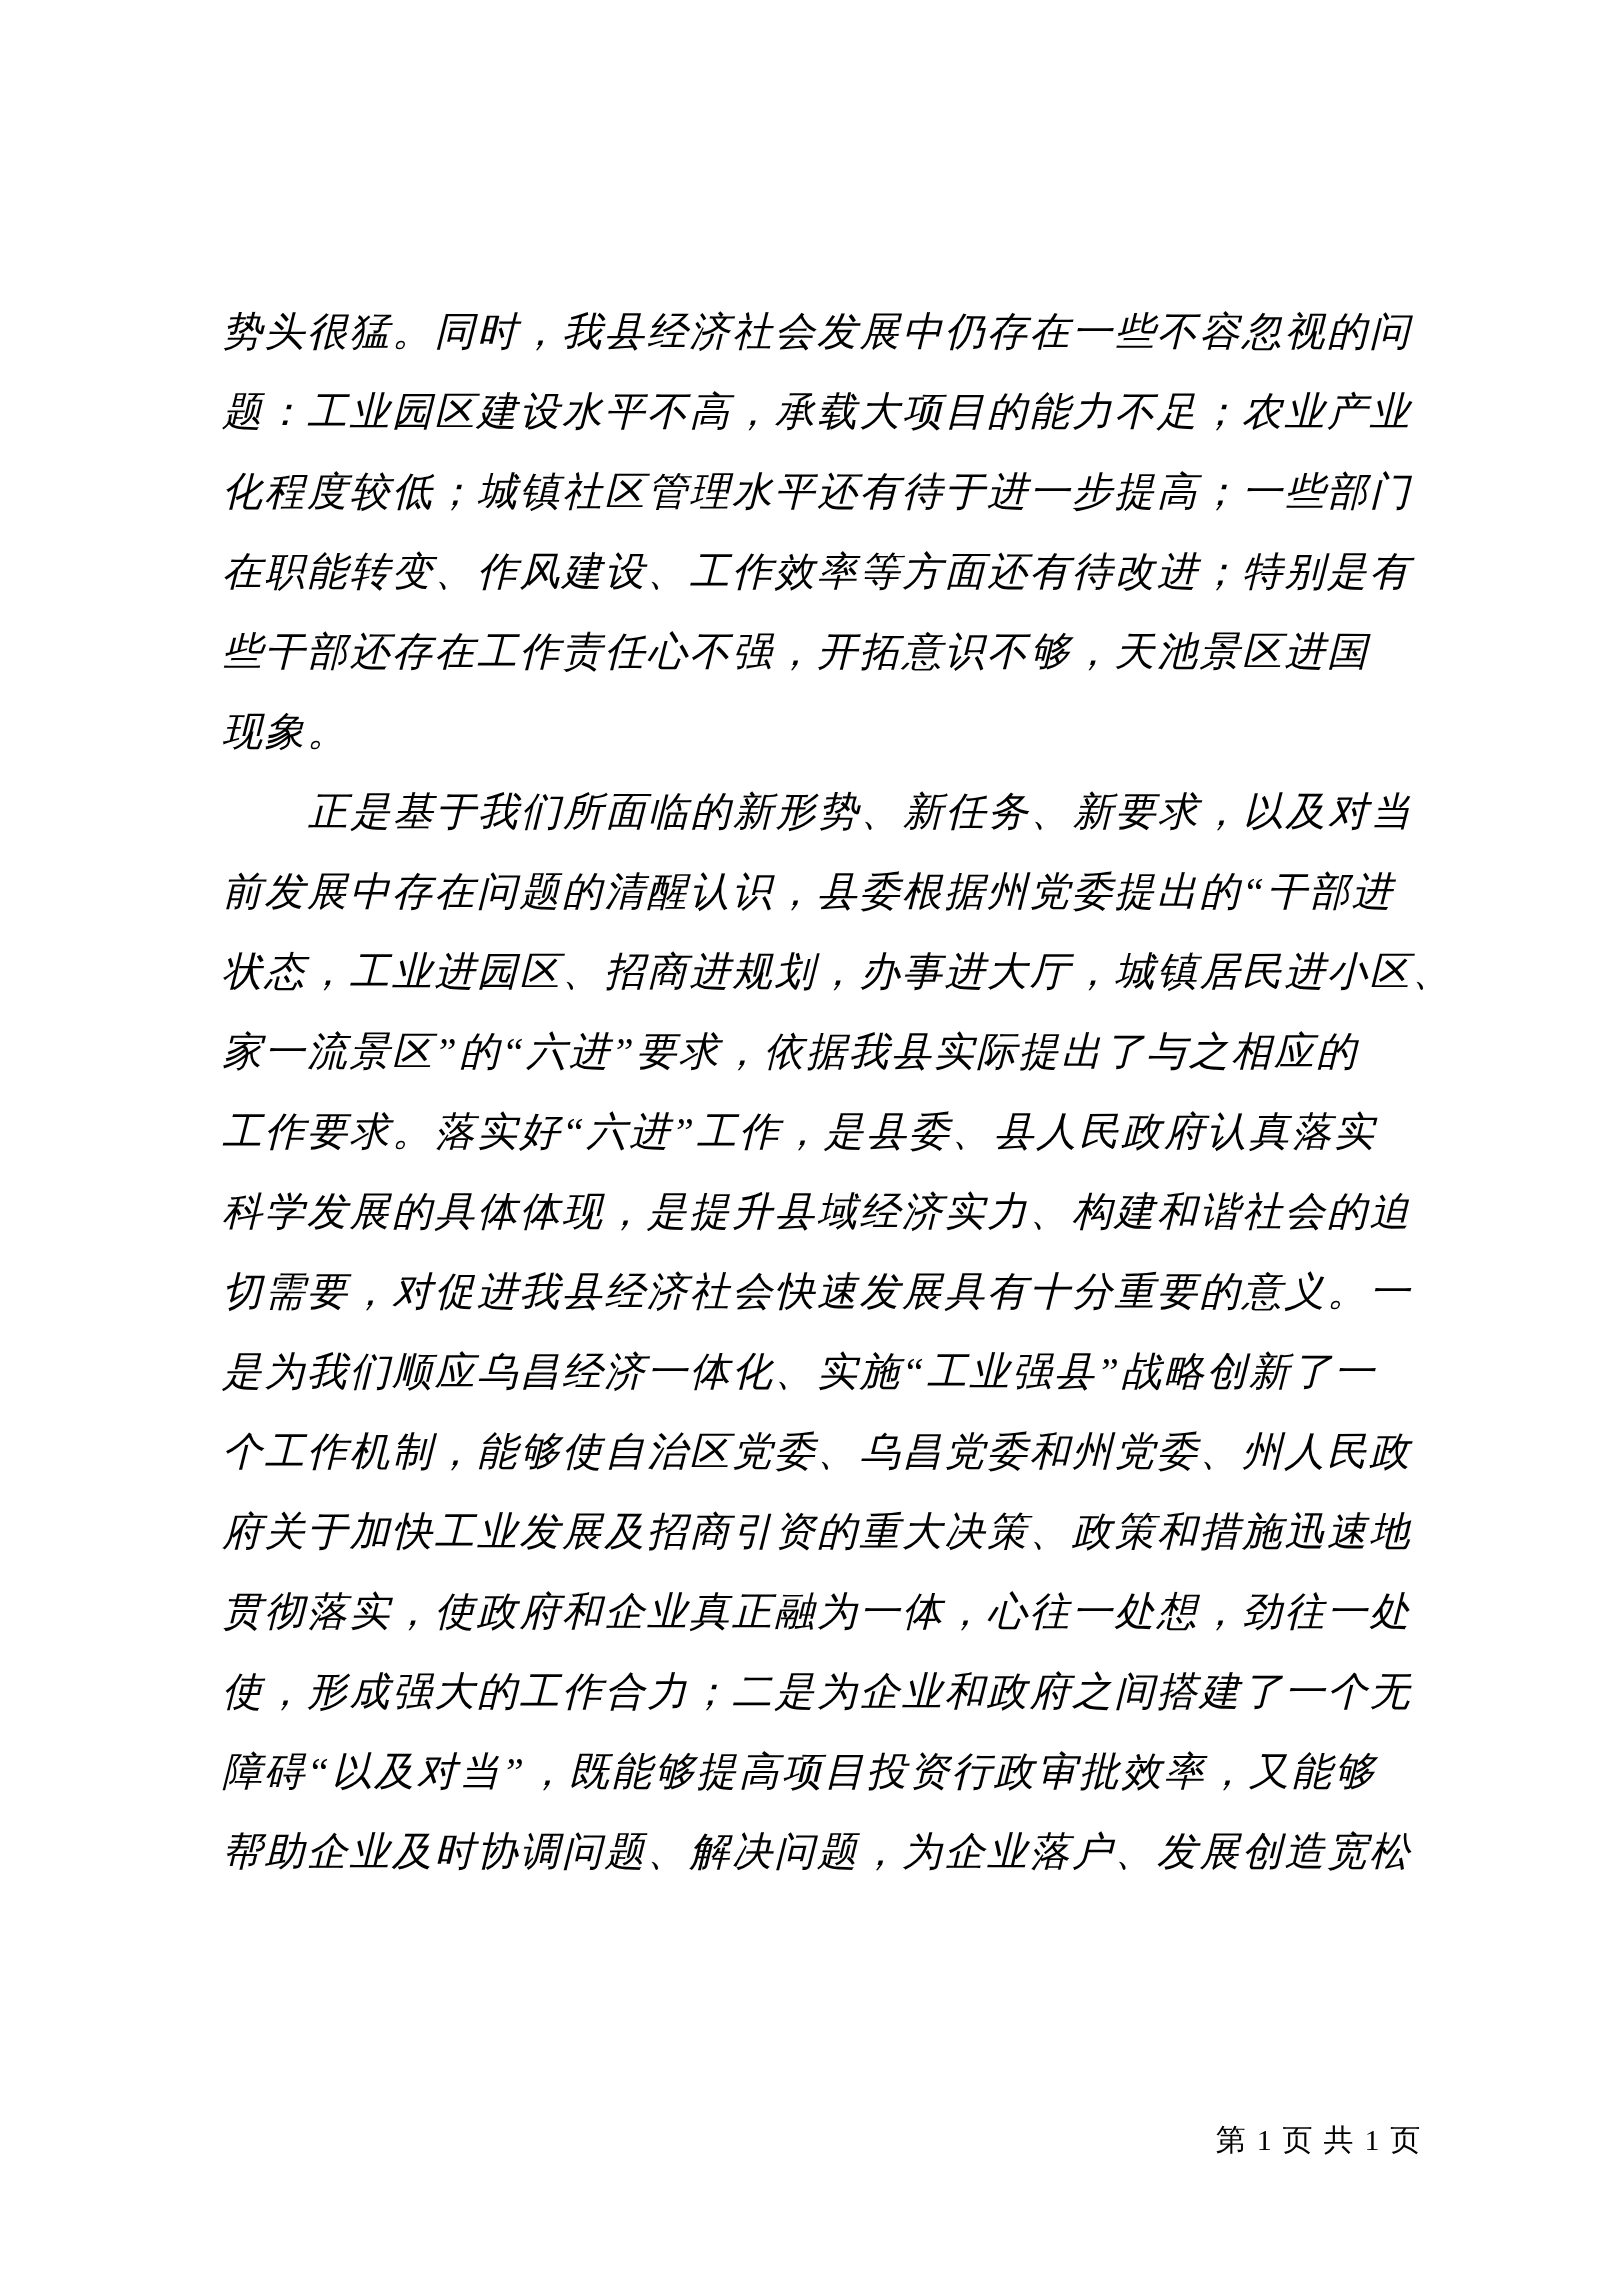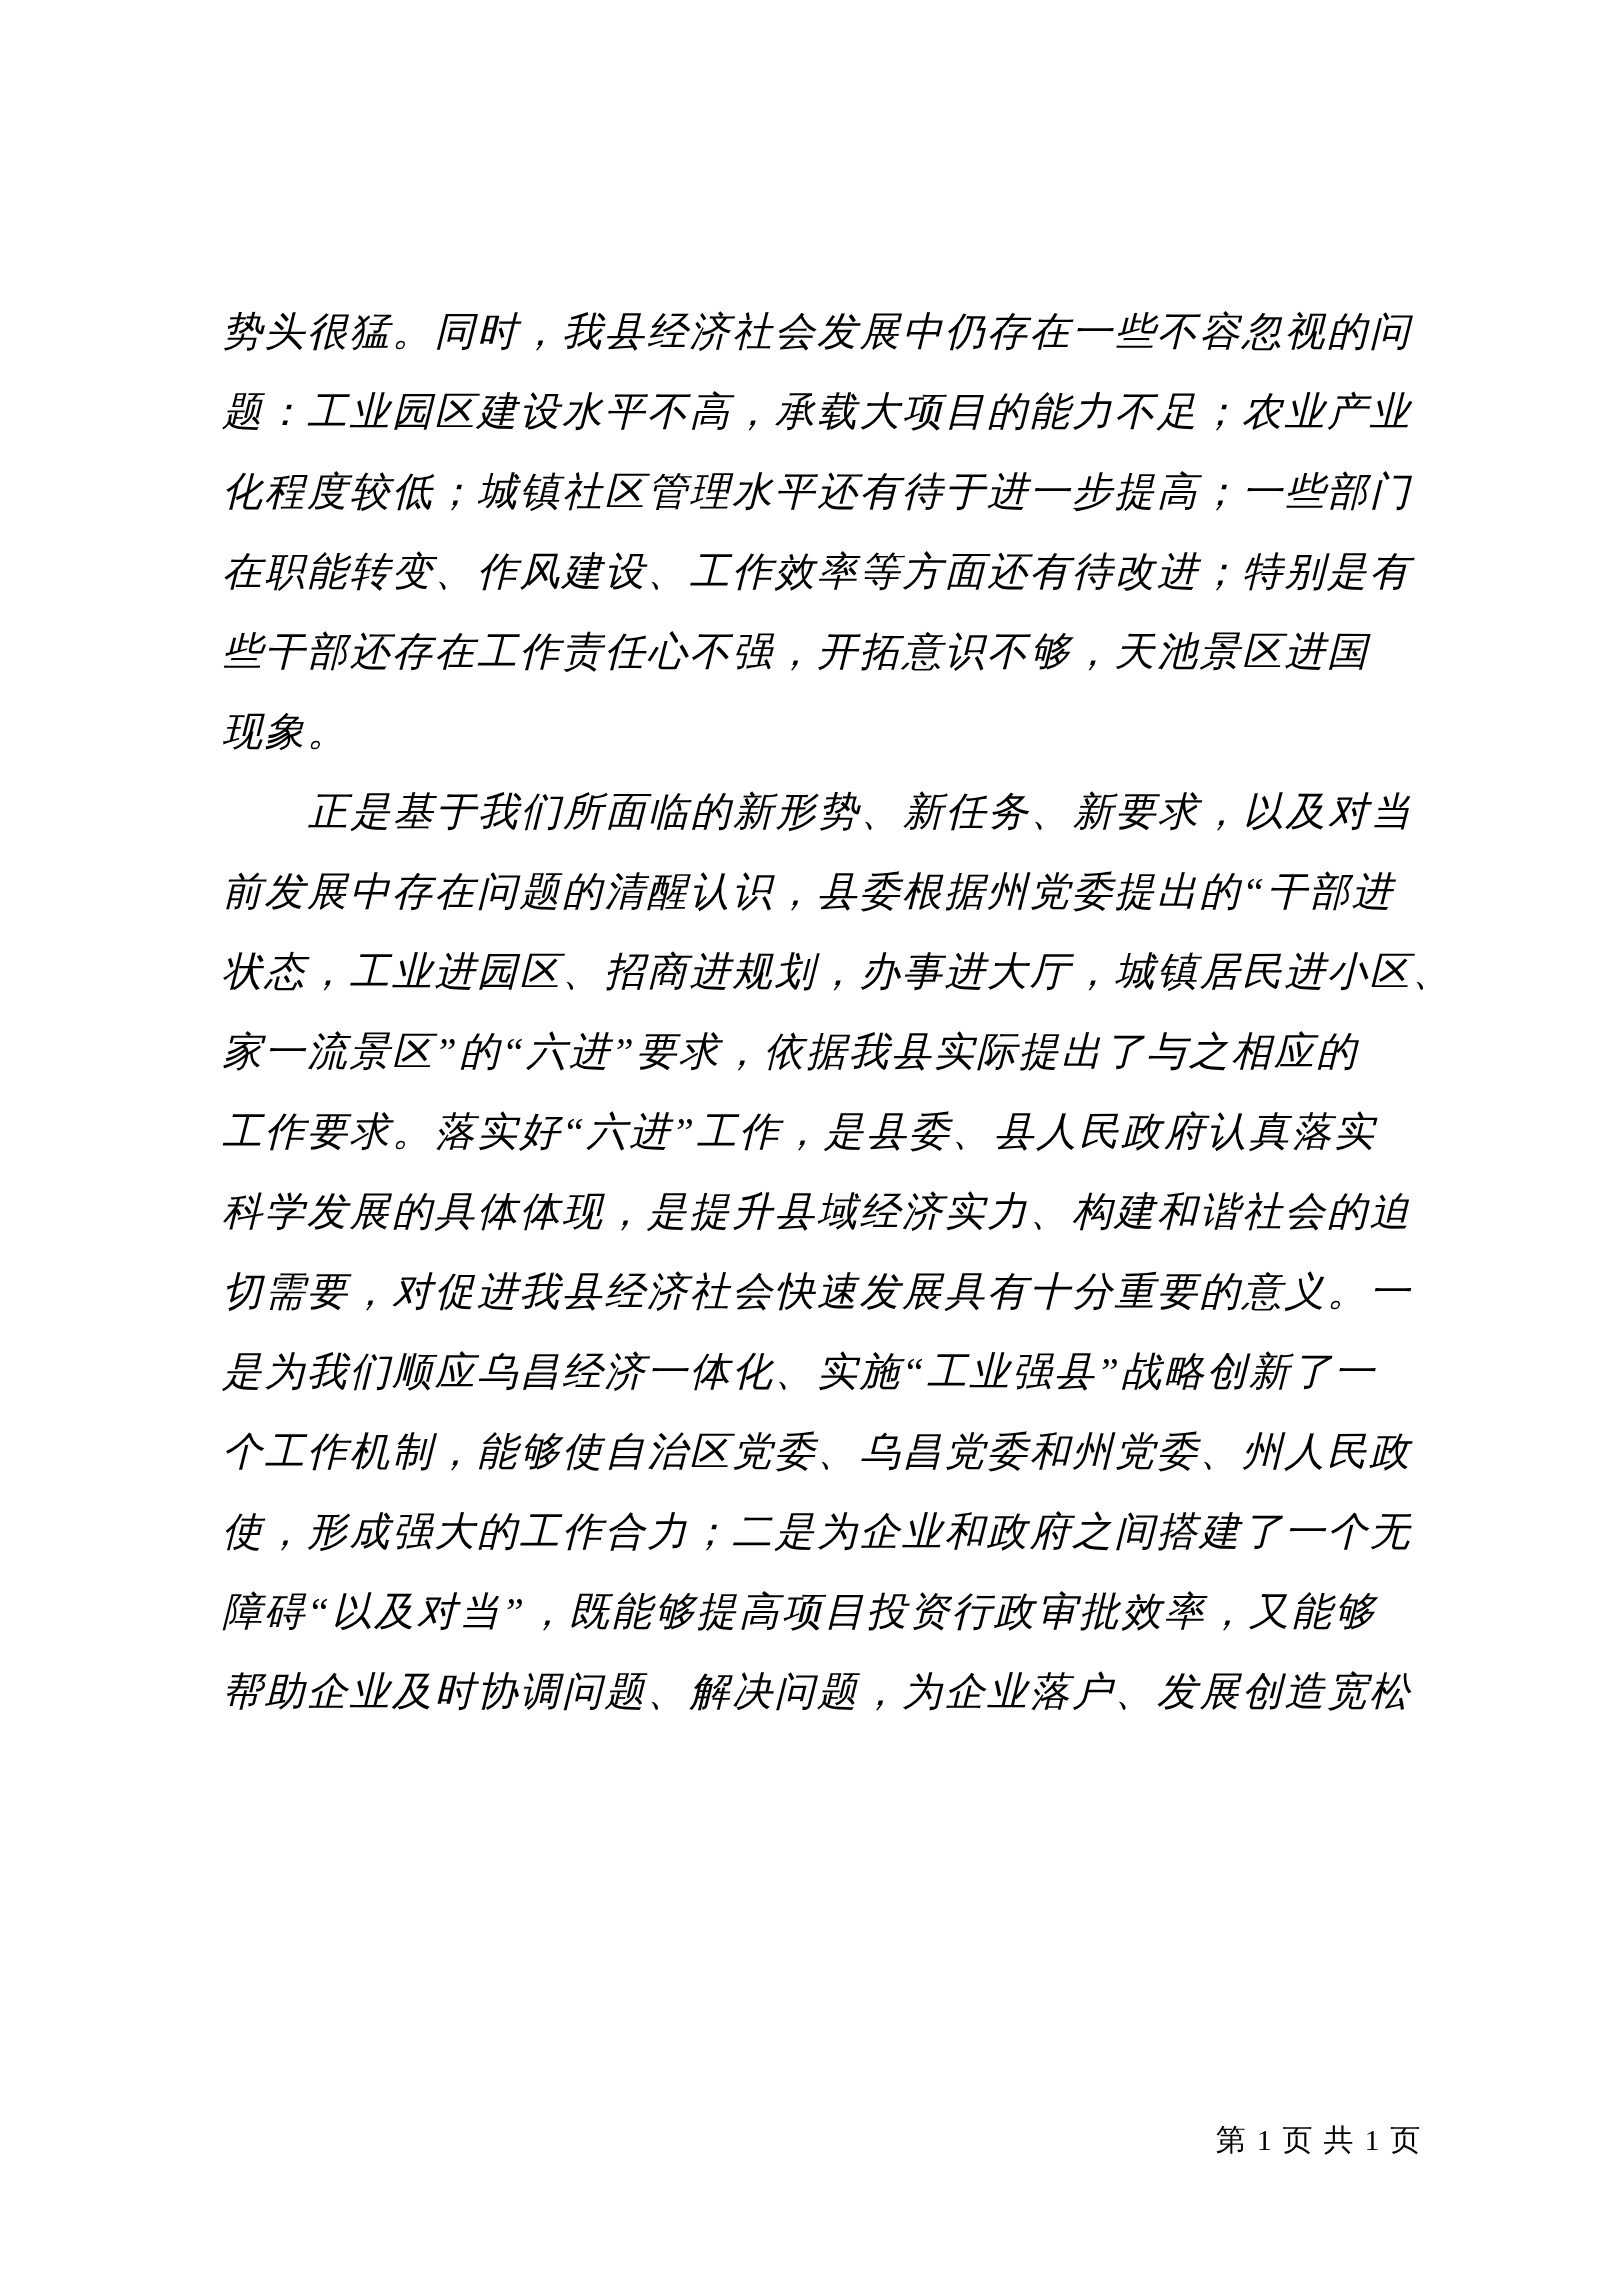--- a/index.html
+++ b/index.html
@@ -61,20 +61,22 @@
     <div class="line">现象。</div>
     <div class="line indent">正是基于我们所面临的新形势、新任务、新要求，以及对当</div>
     <div class="line">前发展中存在问题的清醒认识，县委根据州党委提出的“干部进</div>
     <div class="line">状态，工业进园区、招商进规划，办事进大厅，城镇居民进小区、</div>
     <div class="line">家一流景区”的“六进”要求，依据我县实际提出了与之相应的</div>
     <div class="line">工作要求。落实好“六进”工作，是县委、县人民政府认真落实</div>
     <div class="line">科学发展的具体体现，是提升县域经济实力、构建和谐社会的迫</div>
     <div class="line">切需要，对促进我县经济社会快速发展具有十分重要的意义。一</div>
     <div class="line">是为我们顺应乌昌经济一体化、实施“工业强县”战略创新了一</div>
     <div class="line">个工作机制，能够使自治区党委、乌昌党委和州党委、州人民政</div>
+    <div class="line">府关于加快工业发展及招商引资的重大决策、政策和措施迅速地</div>
+    <div class="line">贯彻落实，使政府和企业真正融为一体，心往一处想，劲往一处</div>
     <div class="line">使，形成强大的工作合力；二是为企业和政府之间搭建了一个无</div>
     <div class="line">障碍“以及对当”，既能够提高项目投资行政审批效率，又能够</div>
     <div class="line">帮助企业及时协调问题、解决问题，为企业落户、发展创造宽松</div>
   </div>
 
   <div class="footer">第 1 页 共 1 页</div>
 </div>
 
 
 </body></html>

